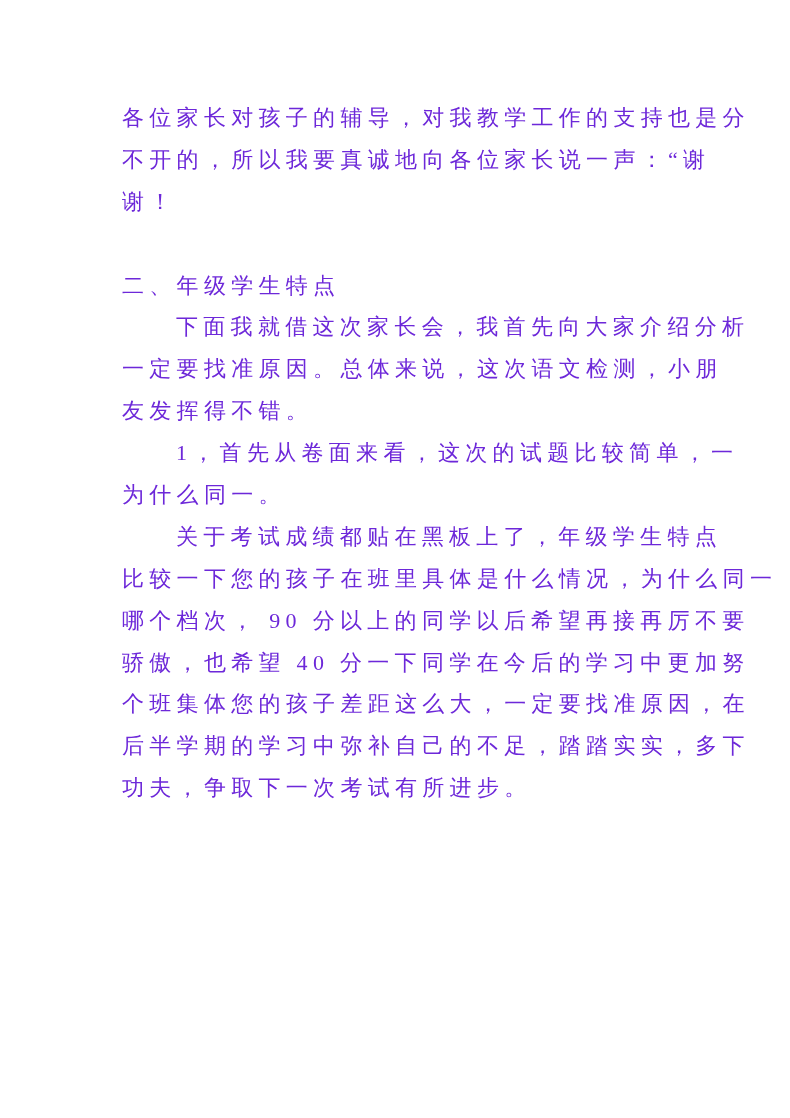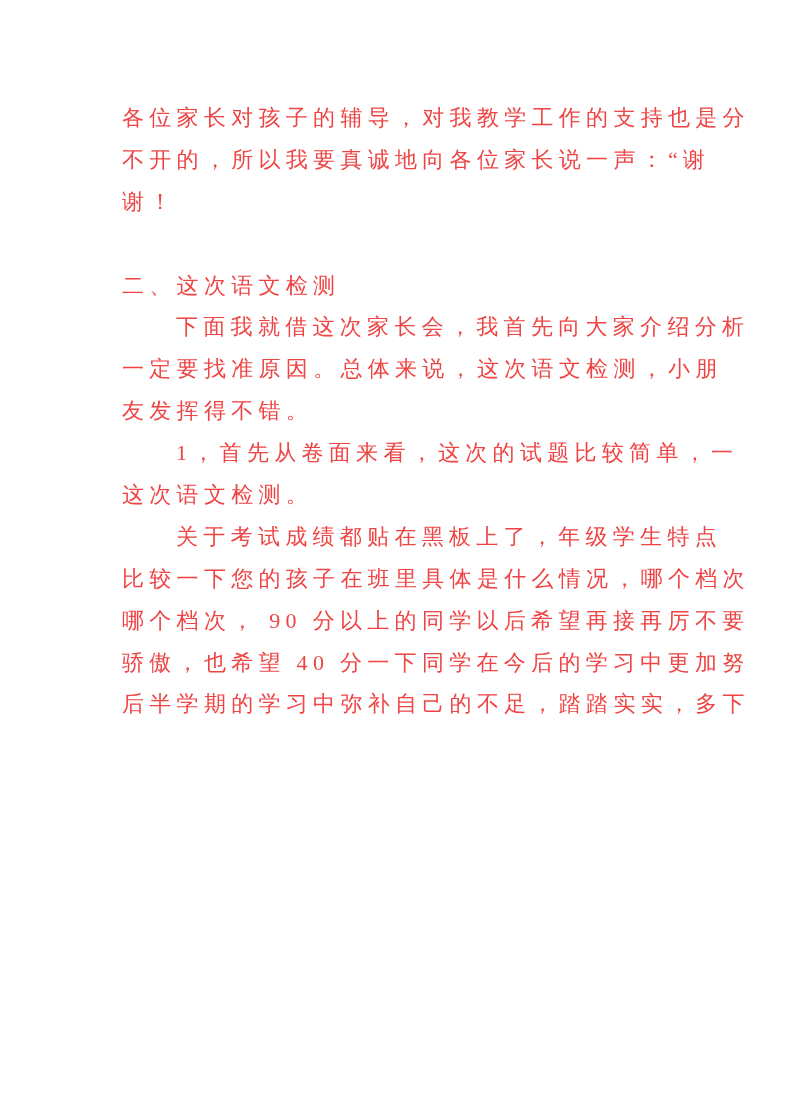--- a/index.html
+++ b/index.html
@@ -19,21 +19,21 @@
       top: 0;
       width: 790px;
       height: 1118px;
       background: #ffffff;
     }
     .text-block {
       position: absolute;
       left: 122px;
       top: 97px;
       width: 560px;
-      color: #ef4444;
+      color: #6d28d9;
       font-family: "Liberation Serif", "DejaVu Serif", serif;
       font-size: 22px;
       line-height: 41.9px;
       letter-spacing: 5.3px;
     }
     .line {
       display: block;
       white-space: pre;
       height: 41.9px;
     }
@@ -55,37 +55,39 @@
       <span class="line">各位家长对孩子的辅导，对我教学工作的支持也是分</span>
       <span class="line">不开的，所以我要真诚地向各位家长说一声：“谢</span>
       <span class="line">谢！</span>
     </div>
 
     <div>
       <span class="line blank"></span>
     </div>
 
     <div>
-      <span class="line">二、这次语文检测</span>
+      <span class="line">二、年级学生特点</span>
     </div>
 
     <div>
       <span class="line indent">下面我就借这次家长会，我首先向大家介绍分析</span>
       <span class="line">一定要找准原因。总体来说，这次语文检测，小朋</span>
       <span class="line">友发挥得不错。</span>
     </div>
 
     <div>
       <span class="line indent">1，首先从卷面来看，这次的试题比较简单，一</span>
-      <span class="line">这次语文检测。</span>
+      <span class="line">为什么同一。</span>
     </div>
 
 
     <div>
       <span class="line indent">关于考试成绩都贴在黑板上了，年级学生特点</span>
-      <span class="line">比较一下您的孩子在班里具体是什么情况，哪个档次</span>
+      <span class="line">比较一下您的孩子在班里具体是什么情况，为什么同一</span>
       <span class="line">哪个档次， 90 分以上的同学以后希望再接再厉不要</span>
       <span class="line">骄傲，也希望 40 分一下同学在今后的学习中更加努</span>
+      <span class="line">个班集体您的孩子差距这么大，一定要找准原因，在</span>
       <span class="line">后半学期的学习中弥补自己的不足，踏踏实实，多下</span>
+      <span class="line">功夫，争取下一次考试有所进步。</span>
     </div>
 
   </div>
 </div>
 
 </body></html>

